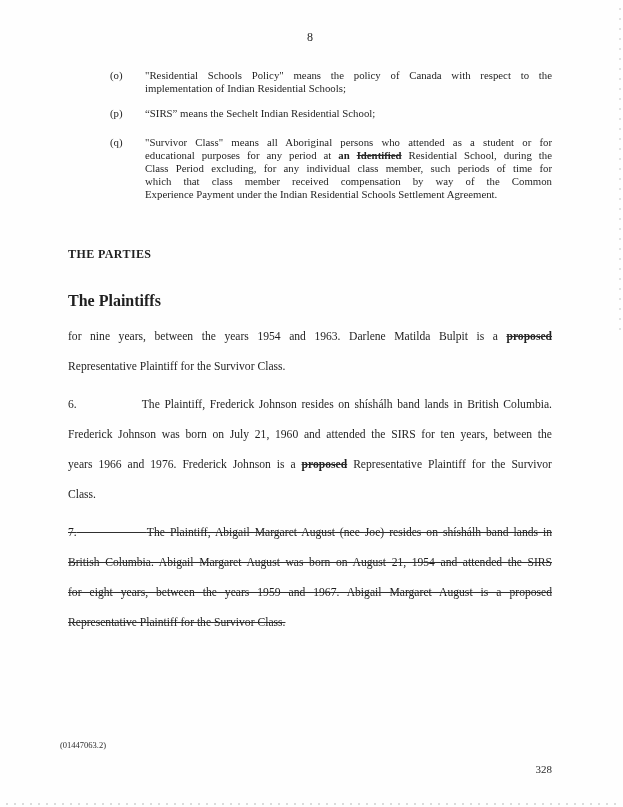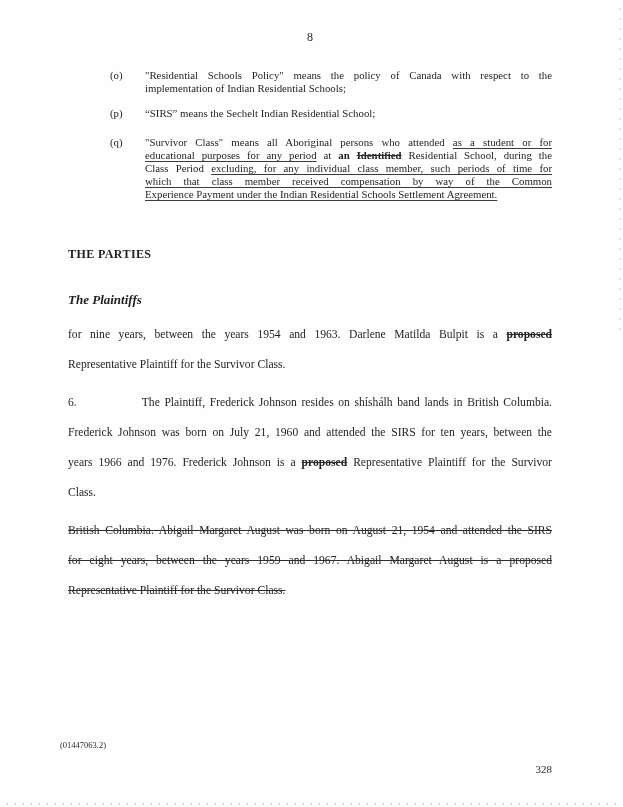--- a/index.html
+++ b/index.html
@@ -21,29 +21,28 @@
   .def-item:last-child { margin-bottom:0; }
   .def-label { position:absolute; left:42px; top:0; }
 
   .line {
     white-space:nowrap; overflow:hidden;
     text-align:justify; text-align-last:justify;
   }
   .line.last { text-align:left; text-align-last:left; }
 
   .h-parties { margin-top:46px; font-weight:bold; font-size:12px; letter-spacing:0.4px; }
-  .h-plaintiffs { margin-top:30px; font-weight:bold; font-size:13px;font-style:italic; }
+  .h-plaintiffs { margin-top:30px; font-weight:bold; font-size:16px; }
 
   .paragraphs { margin-top:12px; }
   .para { font-size:11.6px; line-height:30px; }
   .para + .para { margin-top:8px; }
   .num { display:inline; }
 
   .seg-u {
-    text-decoration:underline;
     text-underline-offset:2px;
     text-decoration-thickness:1px;
     text-decoration-color:#3c3c3c;
     text-decoration-skip-ink:none;
   }
   .seg-strike {
     text-decoration:line-through;
     text-decoration-thickness:1px;
     font-weight:bold;
     text-decoration-color:#2f2f2f;
@@ -99,20 +98,21 @@
           <div class="line"><span>for nine years, between the years 1954 and 1963. Darlene Matilda Bulpit is a </span><span class="seg-strike">proposed</span></div>
           <div class="line last"><span>Representative Plaintiff for the Survivor Class.</span></div>
         </div>
         <div class="para">
           <div class="line"><span class="num">6.</span><span>&nbsp;&nbsp;&nbsp;&nbsp;&nbsp;&nbsp;&nbsp;&nbsp;&nbsp;&nbsp;&nbsp;&nbsp;&nbsp;&nbsp;</span><span>The Plaintiff, Frederick Johnson resides on shíshálh band lands in British Columbia.</span></div>
           <div class="line"><span>Frederick Johnson was born on July 21, 1960 and attended the SIRS for ten years, between the</span></div>
           <div class="line"><span>years 1966 and 1976. Frederick Johnson is a </span><span class="seg-strike">proposed</span><span> Representative Plaintiff for the Survivor</span></div>
           <div class="line last"><span>Class.</span></div>
         </div>
         <div class="para struck">
+          <div class="line"><span class="num">7.</span><span>&nbsp;&nbsp;&nbsp;&nbsp;&nbsp;&nbsp;&nbsp;&nbsp;&nbsp;&nbsp;&nbsp;&nbsp;&nbsp;&nbsp;</span><span>The Plaintiff, Abigail Margaret August (nee Joe) resides on shíshálh band lands in</span></div>
           <div class="line"><span>British Columbia. Abigail Margaret August was born on August 21, 1954 and attended the SIRS</span></div>
           <div class="line"><span>for eight years, between the years 1959 and 1967. Abigail Margaret August is a proposed</span></div>
           <div class="line last"><span>Representative Plaintiff for the Survivor Class.</span></div>
         </div>
       </div>
   </div>
   <div class="footer-left">(01447063.2)</div>
   <div class="footer-right">328</div>
   <div class="noise-bottom"></div>
   <div class="noise-right"></div>

